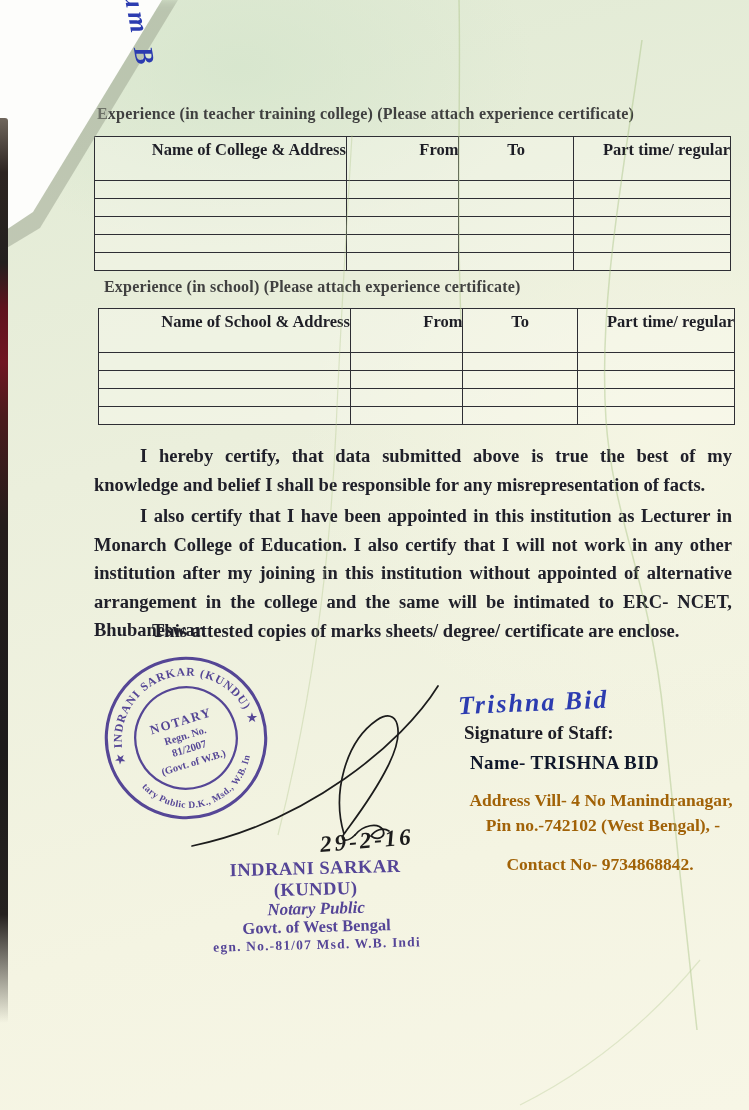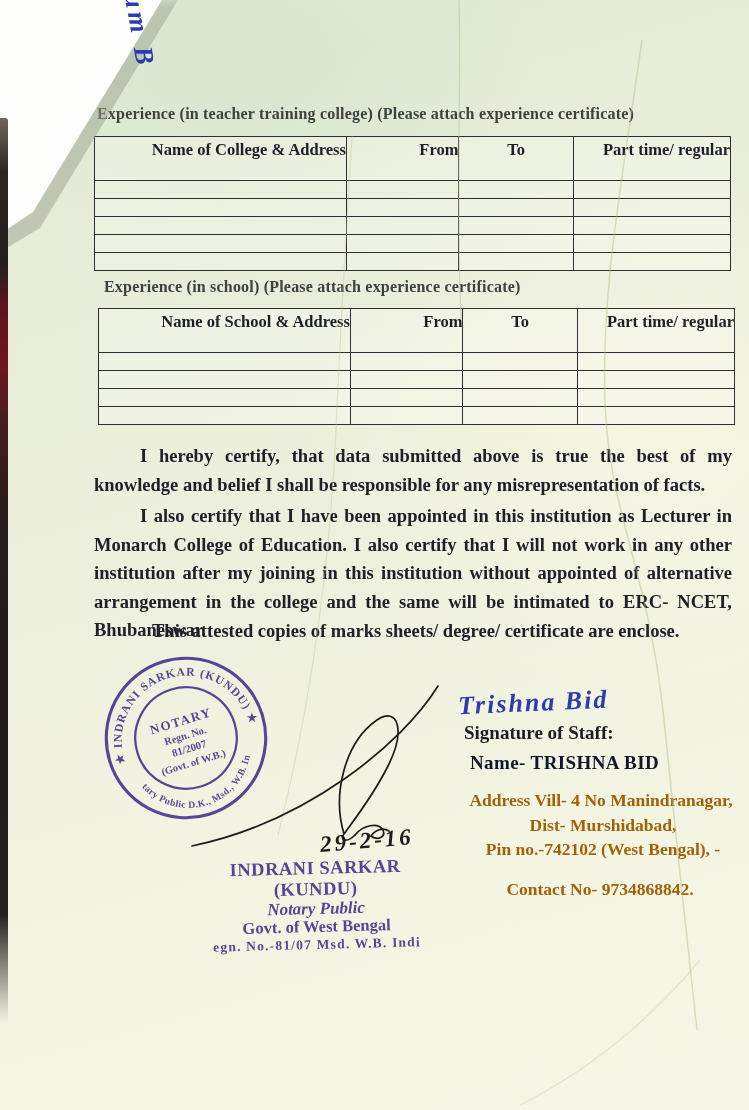--- a/index.html
+++ b/index.html
@@ -241,16 +241,15 @@
 </div>
 
 <div class="abs hand-signature" style="color:#2c3cb0;">Trishna Bid</div>
 
 <div class="abs sig-label">Signature of Staff:</div>
 
 <div class="abs name-line">Name- TRISHNA BID</div>
 
 <div class="abs address-block">
   <div>Address Vill- 4 No Manindranagar,</div>
-  <div>Dist- Murshidabad,</div>
   <div>Pin no.-742102 (West Bengal), -</div>
   <div>Contact No- 9734868842.</div>
 </div>
 
 </body></html>

